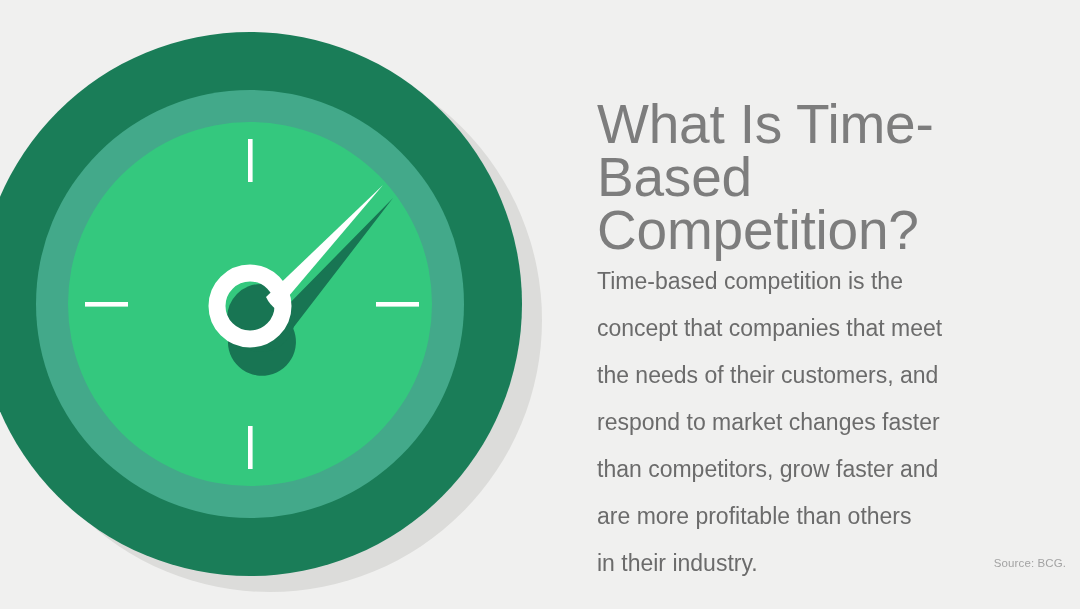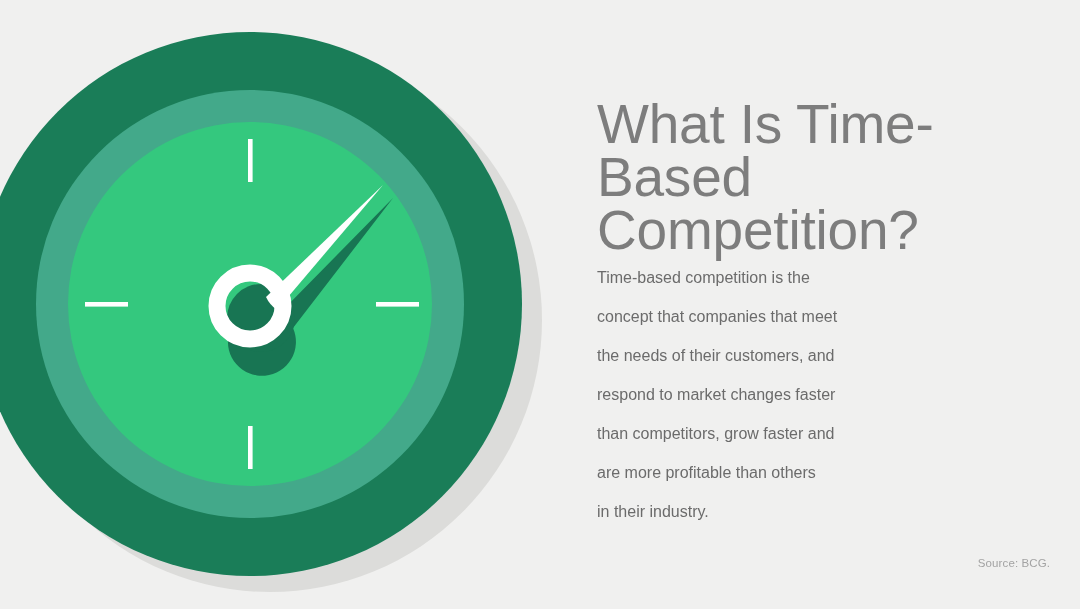--- a/index.html
+++ b/index.html
@@ -54,30 +54,30 @@
     letter-spacing: -0.2px;
     white-space: pre-line;
   }
 
   #body-paragraph {
     margin: 0;
     position: absolute;
     top: 160px;
     left: 0;
     width: 400px;
-    font-size: 16px;
-    line-height: 39px;
+    font-size: 23px;
+    line-height: 47px;
     font-weight: 400;
     color: #6b6b6b;
     white-space: pre-line;
   }
 
   #source-note {
     position: absolute;
-    right: 30px;
+    right: 14px;
     bottom: 40px;
     font-size: 11.5px;
     color: #a3a3a3;
     font-weight: 400;
     letter-spacing: 0.1px;
   }
 </style>
 </head>
 <body>
 

